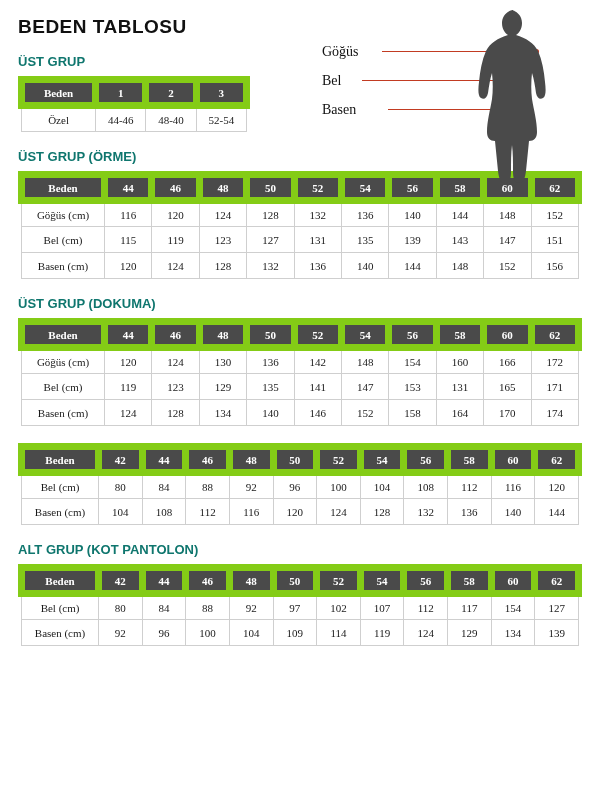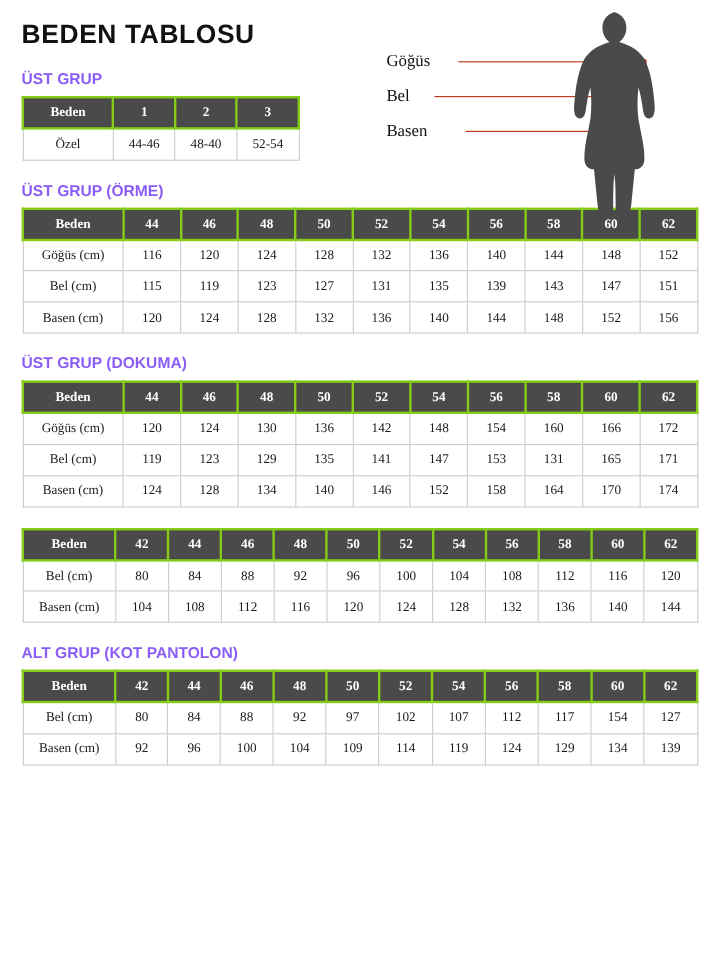--- a/index.html
+++ b/index.html
@@ -18,51 +18,51 @@
   .page {
     position: relative;
     width: 600px;
     height: 800px;
     box-sizing: border-box;
     padding: 12px 18px 0 18px;
   }
   .main-title {
     font-family: "Liberation Sans", sans-serif;
     font-weight: bold;
-    font-size: 22px;
+    font-size: 19px;
     letter-spacing: 0.5px;
     margin: 4px 0 16px 0;
     color: #111;
   }
   .section-title {
     font-family: "Liberation Sans", sans-serif;
     font-weight: bold;
     font-size: 13px;
     margin: 0 0 7px 0;
-    color: #8b5cf6;
+    color: #0f766e;
   }
   .sec-gap { margin-top: 17px; }
   table.size {
     border-collapse: collapse;
     font-size: 11px;
     font-family: "Liberation Serif", serif;
   }
   table.size td, table.size th {
     border: 1px solid #cfcfcf;
     text-align: center;
     padding: 0;
     height: 26px;
     box-sizing: border-box;
     font-weight: normal;
   }
   table.size thead th {
     background: #4a4a4a;
     color: #ffffff;
     font-weight: bold;
-    border: 2px solid #84cc16;
+    border: 7px solid #84cc16;
     font-size: 11px;
   }
   table.size tbody td:first-child {
     font-weight: normal;
     margin-left: 26px;
   }
   .tbl-small { width: 232px; }
   .tbl-small td, .tbl-small th { width: 52px; }
   .tbl-small td:first-child, .tbl-small th:first-child { width: 76px; }
 

